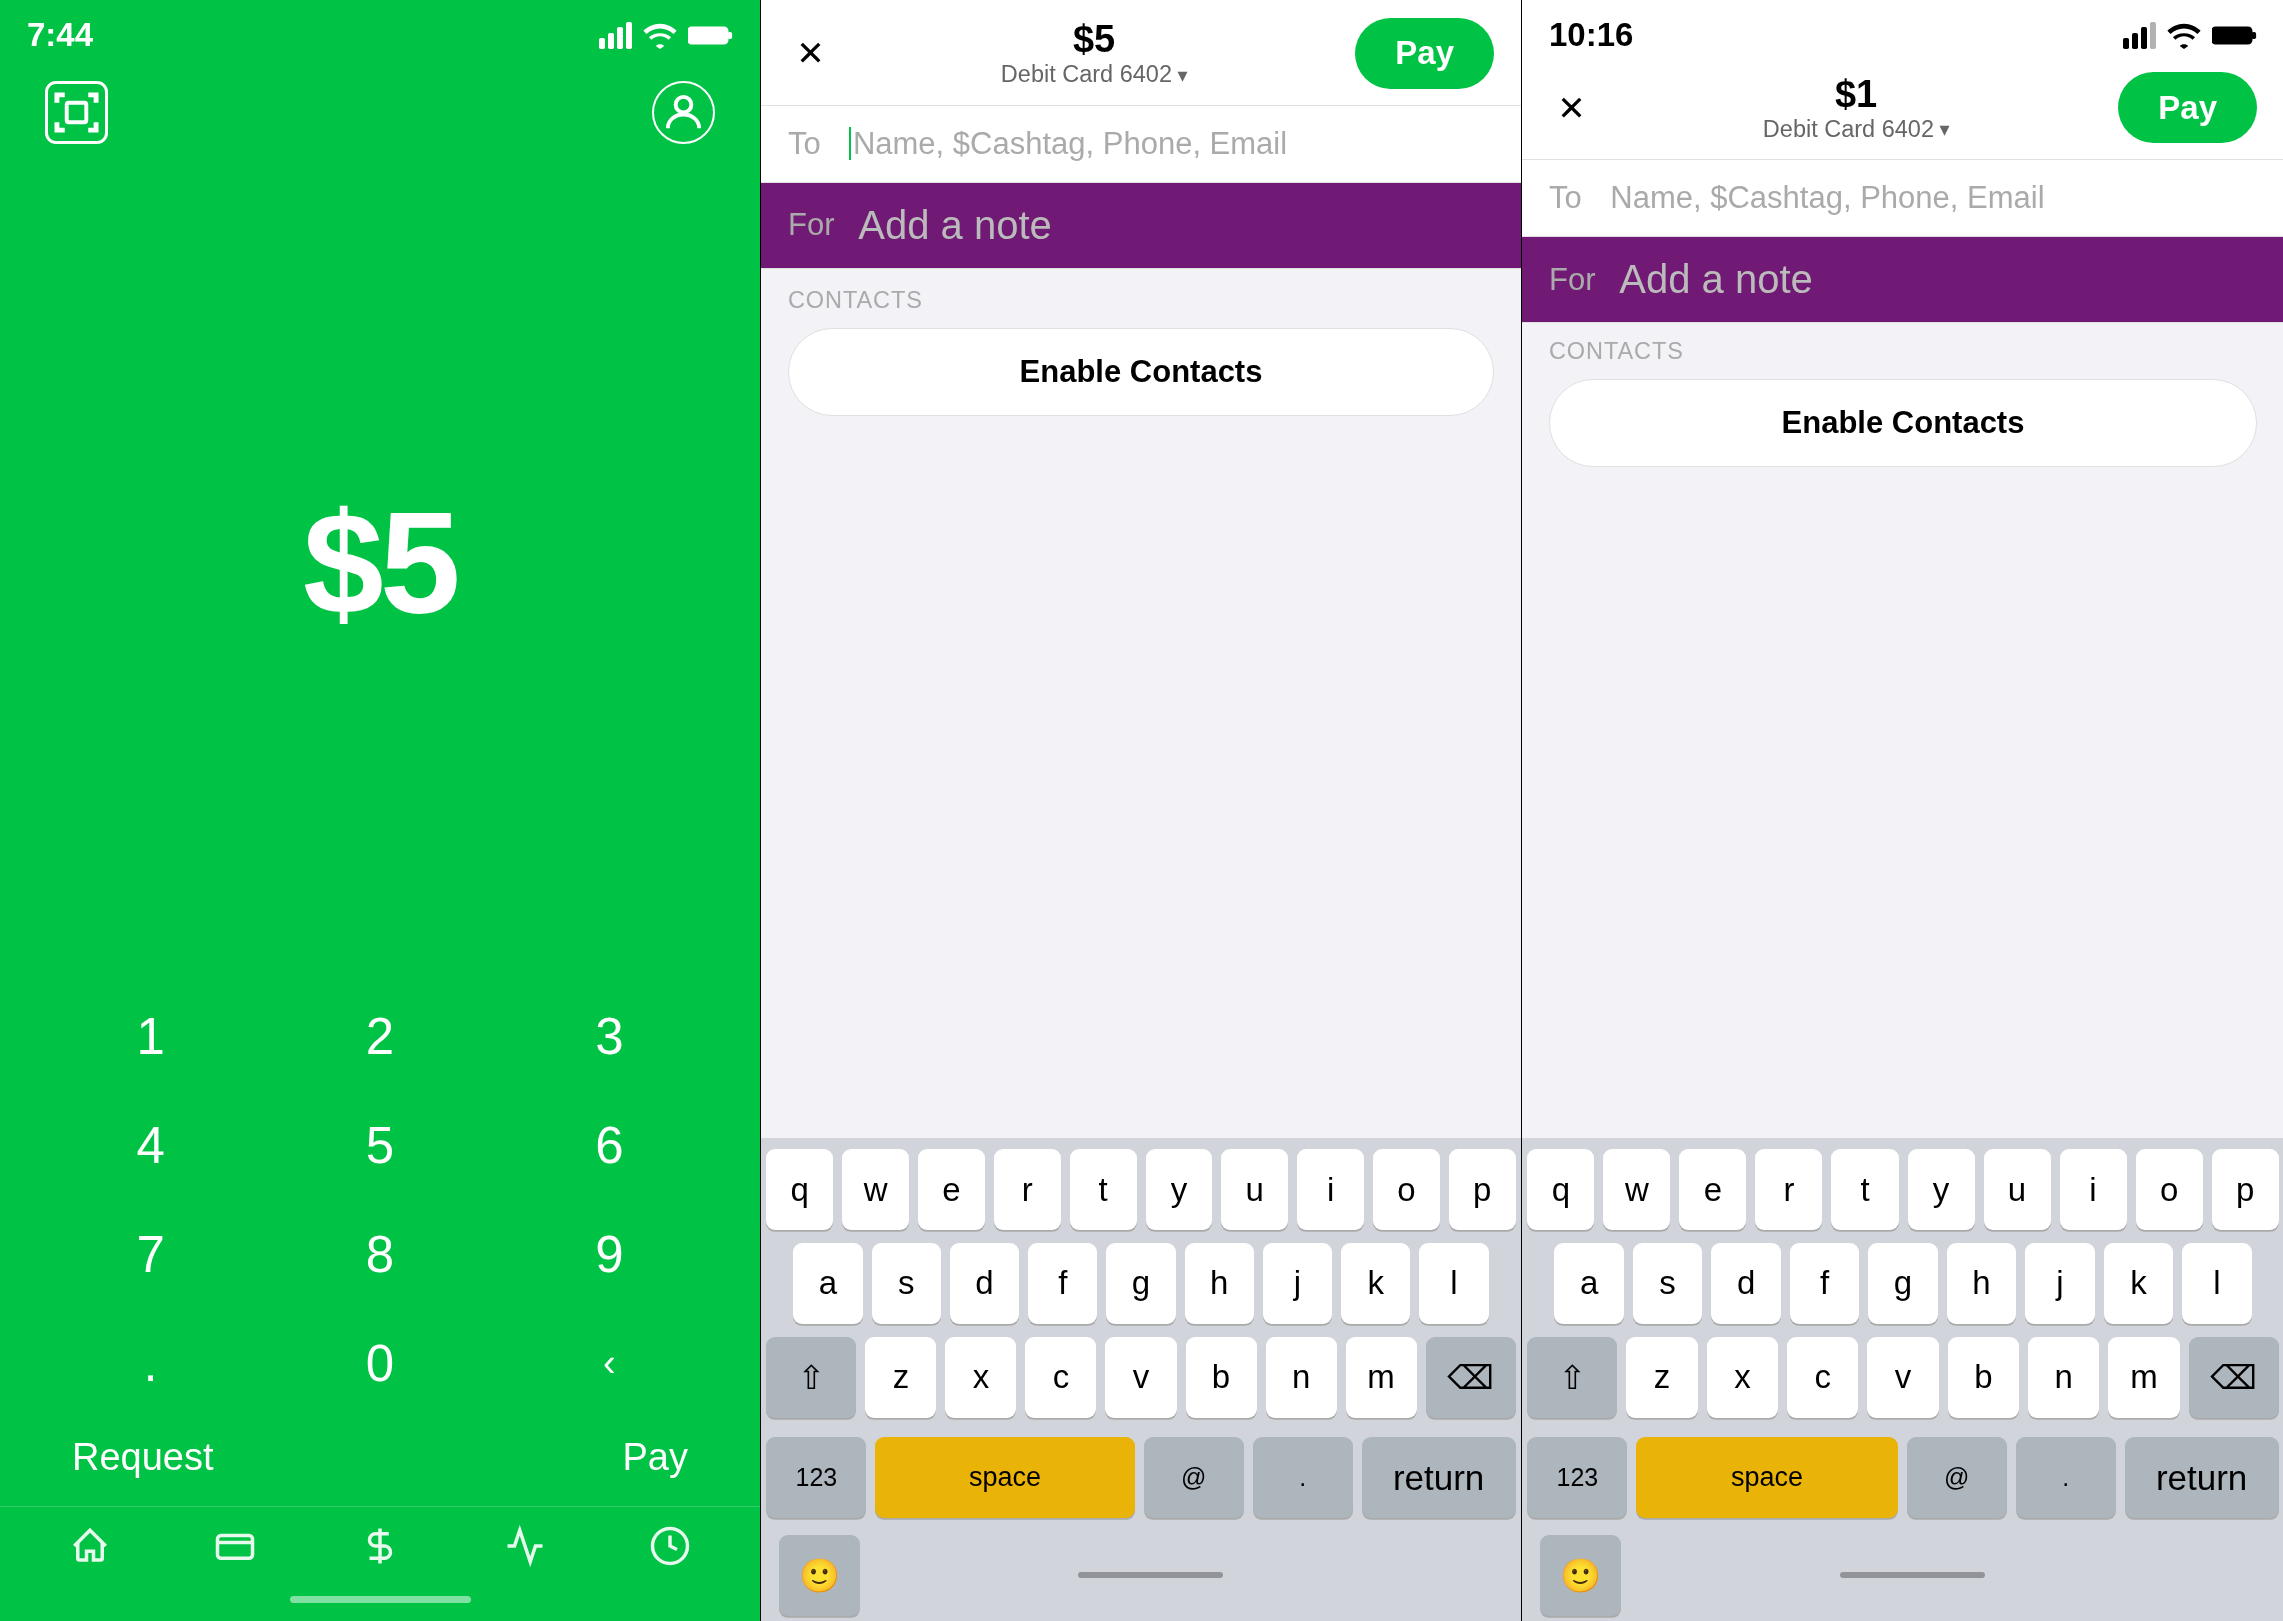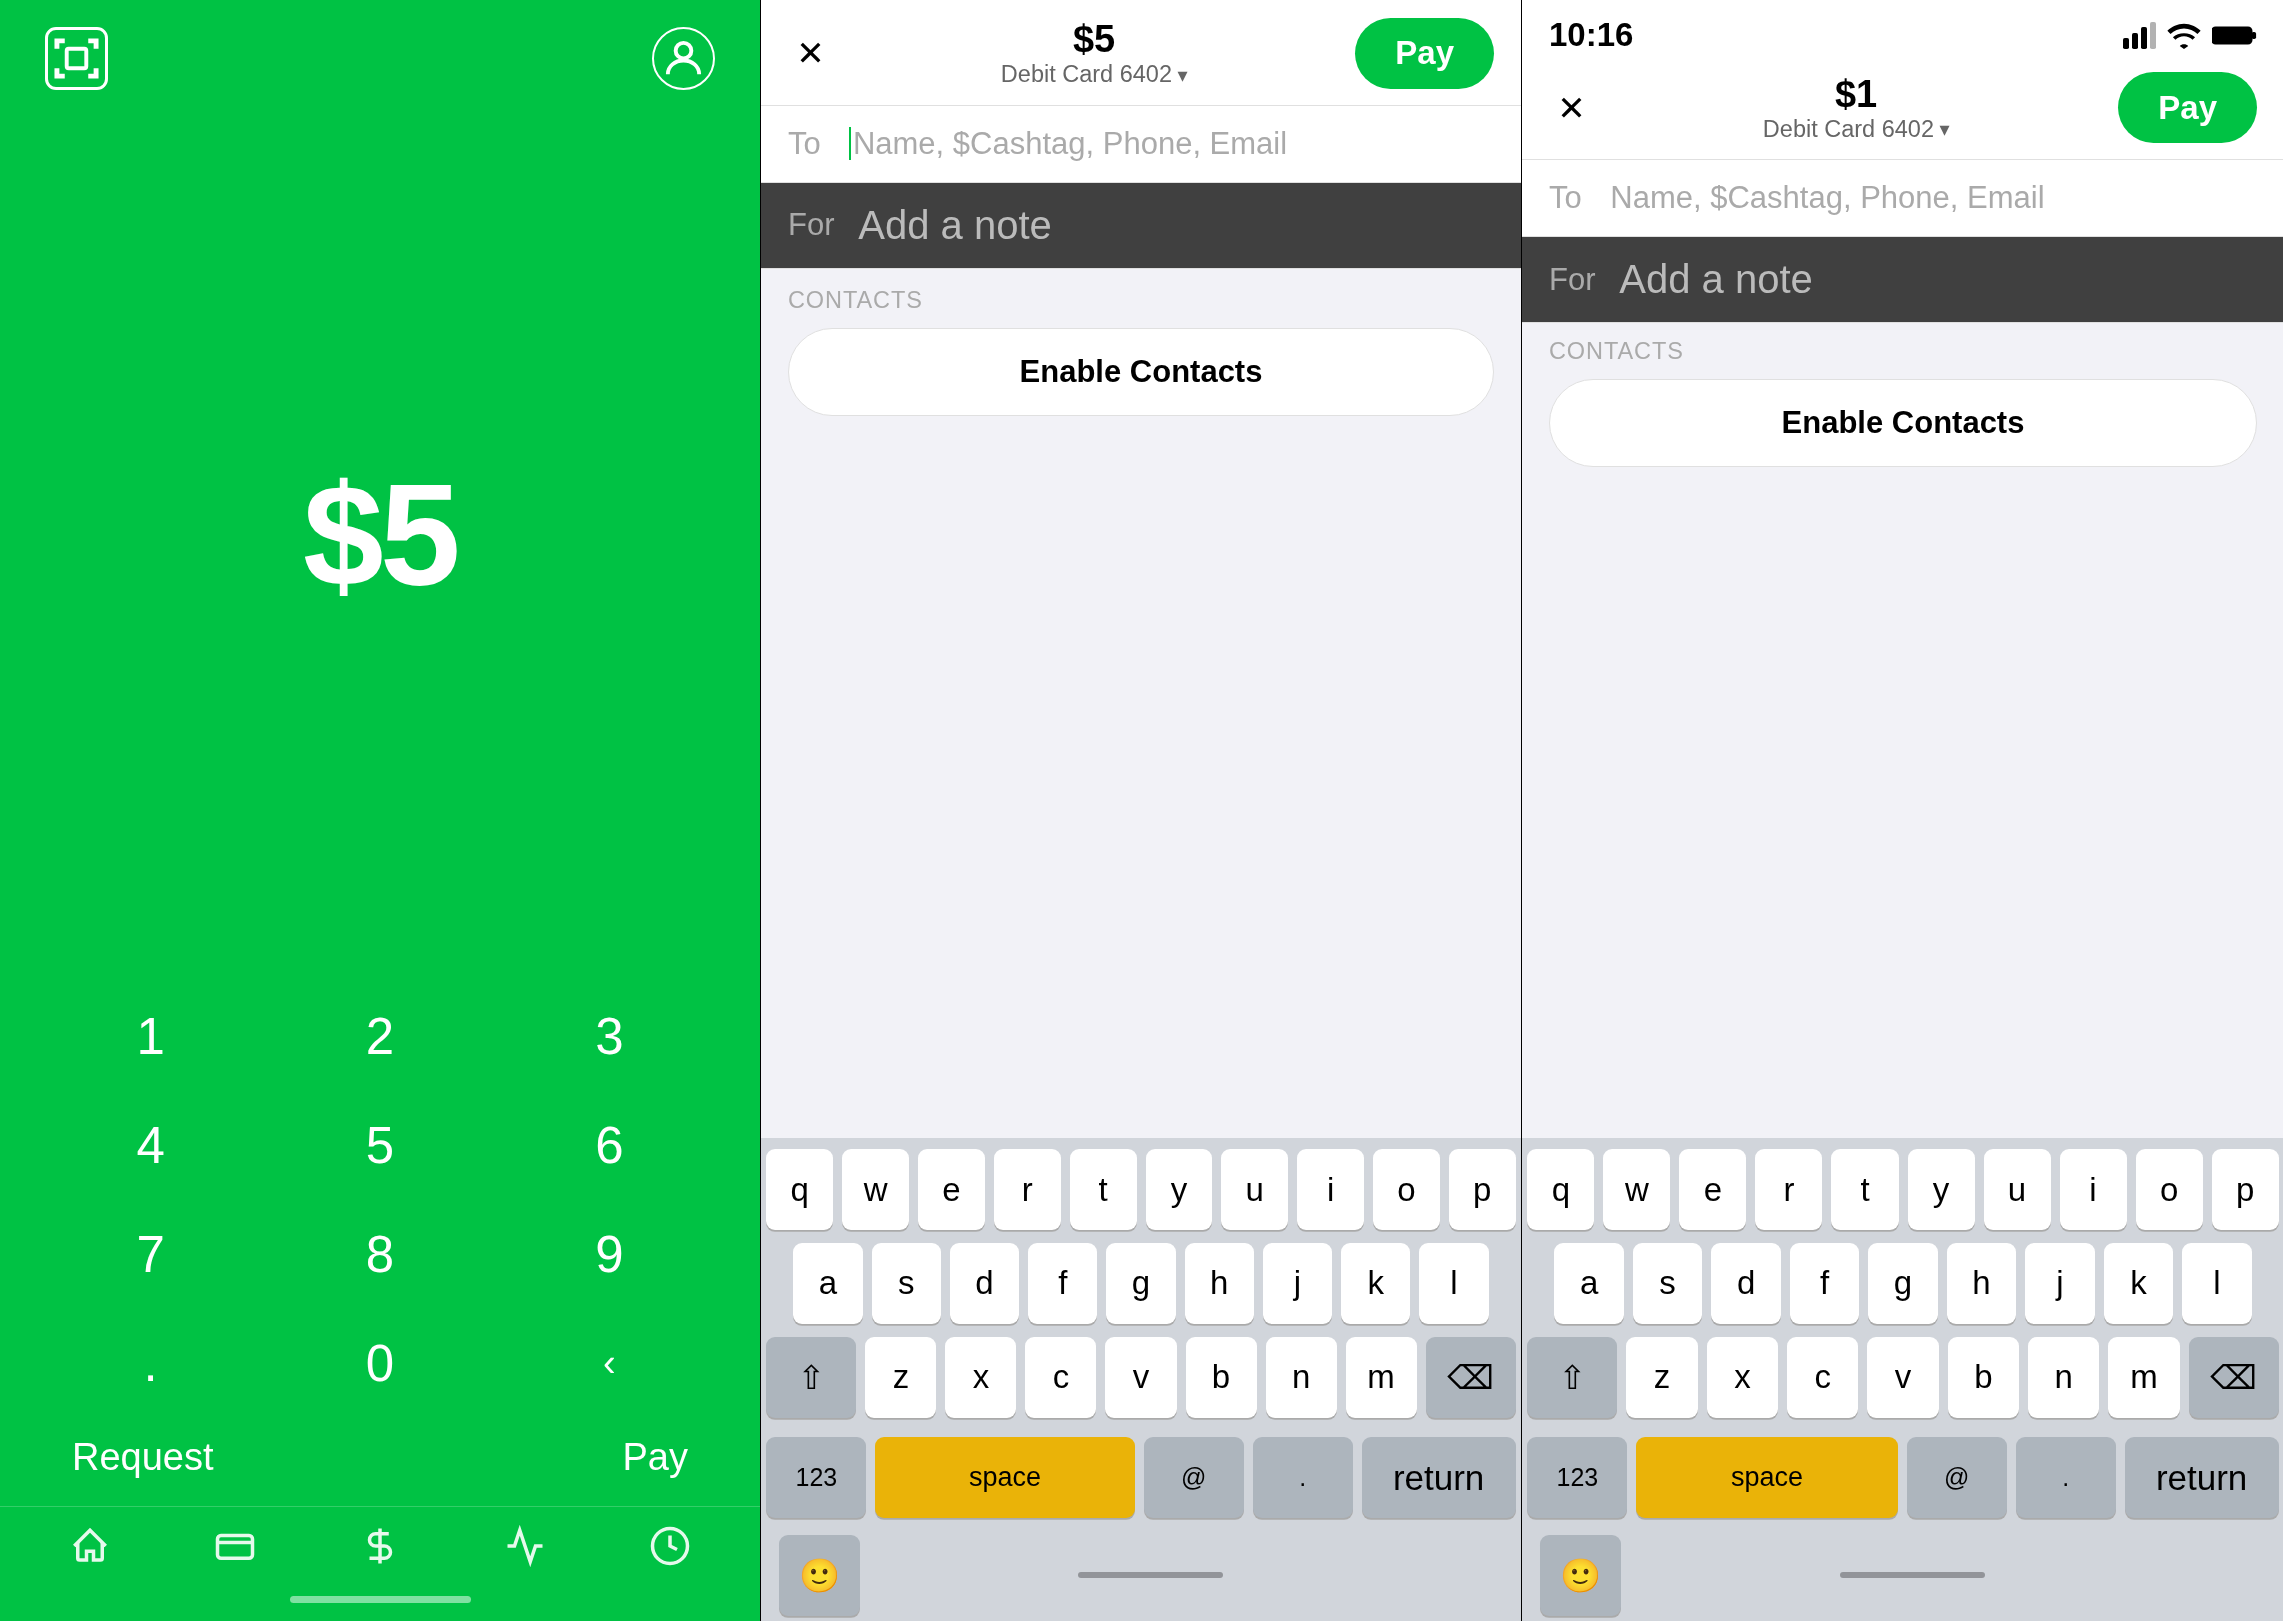--- a/index.html
+++ b/index.html
@@ -256,21 +256,21 @@
     .cursor-blink {
       display: inline-block;
       width: 1.8px;
       height: 33px;
       background: #00C244;
       margin-right: 1.8px;
       vertical-align: middle;
     }
 
     .for-row {
-      background: #404040;
+      background: #701a75;
       padding: 20px 27px;
       display: flex;
       align-items: center;
       border-bottom: 0.9px solid #e0e0e0;
     }
 
     .for-label {
       font-size: 31px;
       color: #aaa;
       margin-right: 16.3px;
@@ -450,20 +450,38 @@
     }
 
     .contacts-section3 {
       padding: 14.5px 27px 9px;
     }
   </style>
 </head>
 <body>
 
 <div class="panel-green">
+  <div class="status-bar-green">
+    <span>7:44</span>
+    <div class="status-bar-right">
+      <div class="signal-bars">
+        <div class="bar" style="height:11px"></div>
+        <div class="bar" style="height:16.3px"></div>
+        <div class="bar" style="height:22px"></div>
+        <div class="bar" style="height:27px"></div>
+      </div>
+      <svg width="38" height="27" viewBox="0 0 24 17" fill="white">
+        <path d="M12 4C8.7 4 5.7 5.3 3.5 7.5L1.5 5.5C4.2 2.8 7.9 1 12 1s7.8 1.8 10.5 4.5l-2 2C18.3 5.3 15.3 4 12 4zm0 5c-2.1 0-4 .8-5.4 2.2L5 9.6C6.8 7.9 9.3 7 12 7s5.2.9 7 2.6l-1.6 1.6C16 9.8 14.1 9 12 9zm0 5c-1.1 0-2 .4-2.7 1.1L12 17l2.7-1.9C14 14.4 13.1 14 12 14z"></path>
+      </svg>
+      <svg width="45" height="25" viewBox="0 0 50 24" fill="white">
+        <rect x="0" y="3" width="44" height="18" rx="4" ry="4" stroke="white" stroke-width="2" fill="white"></rect>
+        <rect x="44" y="8" width="5" height="8" rx="2" fill="white"></rect>
+      </svg>
+    </div>
+  </div>
 
   <div class="top-icons">
     <div class="scan-icon">
       <svg width="47" height="47" viewBox="0 0 24 24" fill="none" stroke="white" stroke-width="2.5">
         <path d="M2 7V3h4M22 7V3h-4M2 17v4h4M22 17v4h-4"></path>
         <rect x="7" y="7" width="10" height="10" rx="1" stroke="white" stroke-width="2"></rect>
       </svg>
     </div>
     <div class="avatar-icon">
       <svg width="47" height="47" viewBox="0 0 24 24" fill="none" stroke="white" stroke-width="2">

